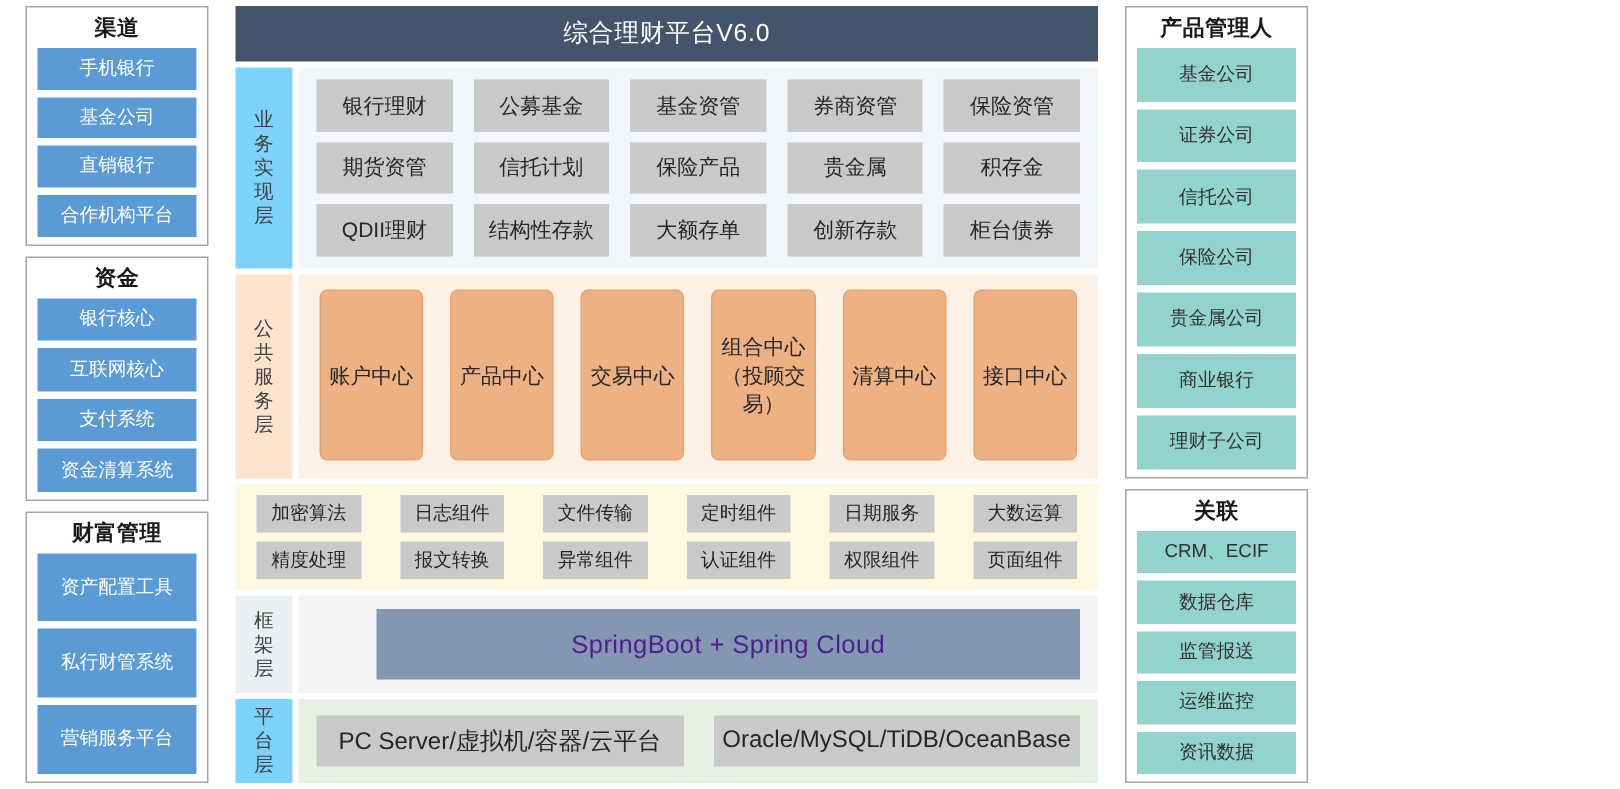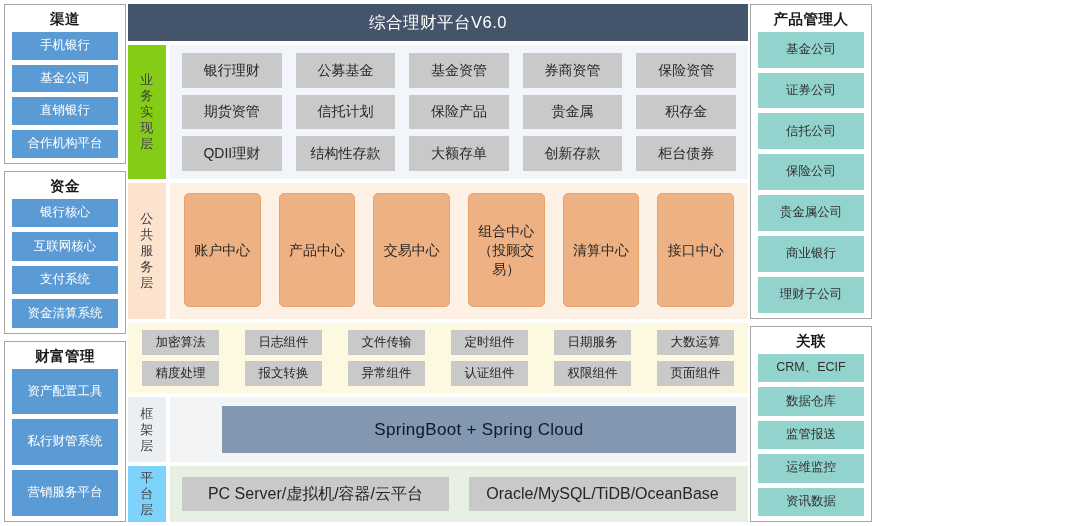--- a/index.html
+++ b/index.html
@@ -12,22 +12,22 @@
     height: 526px;
     font-family: "Liberation Sans", "DejaVu Sans", sans-serif;
     overflow: hidden;
   }
   #diagram {
     position: relative;
     width: 876px;
     height: 526px;
     display: flex;
     box-sizing: border-box;
-    padding: 4px 4px 4px 4px;
-    gap: 2px;
+    padding: 4px 4px 4px 17px;
+    gap: 18px;
   }
 
   
   .side-col {
     display: flex;
     flex-direction: column;
     gap: 7px;
     width: 122px;
     flex: 0 0 122px;
   }
@@ -118,21 +118,21 @@
     word-break: break-all;
   }
   .layer-body {
     flex: 1 1 auto;
     box-sizing: border-box;
     min-width: 0;
     display: flex;
   }
 
   
-  .lbl-business  { background: #84cc16; align-items: center; }
+  .lbl-business  { background: #7dd3fc; align-items: center; }
   .body-business { background: #f2f5fa; }
   .lbl-service   { background: #fbe3ce; }
   .body-service  { background: #fdf1e6; }
   .lbl-component { background: #fbf0c4; }
   .body-component{ background: #fdf8e0; }
   .lbl-framework { background: #eceff2; }
   .body-framework{ background: #f2f4f6; }
   .lbl-platform  { background: #7dd3fc; }
   .body-platform { background: #e8f0e4; }
 
@@ -204,21 +204,21 @@
   
   .framework-wrap {
     flex: 1 1 auto;
     display: flex;
     padding: 9px 12px;
     box-sizing: border-box;
   }
   .framework-bar {
     flex: 1 1 auto;
     background: #8497b0;
-    color: #0f172a;
+    color: #4c1d95;
     display: flex;
     align-items: center;
     justify-content: center;
     font-size: 17px;
     letter-spacing: 0.3px;
     margin-left: 40px;
   }
 
   
   .platform-grid {

